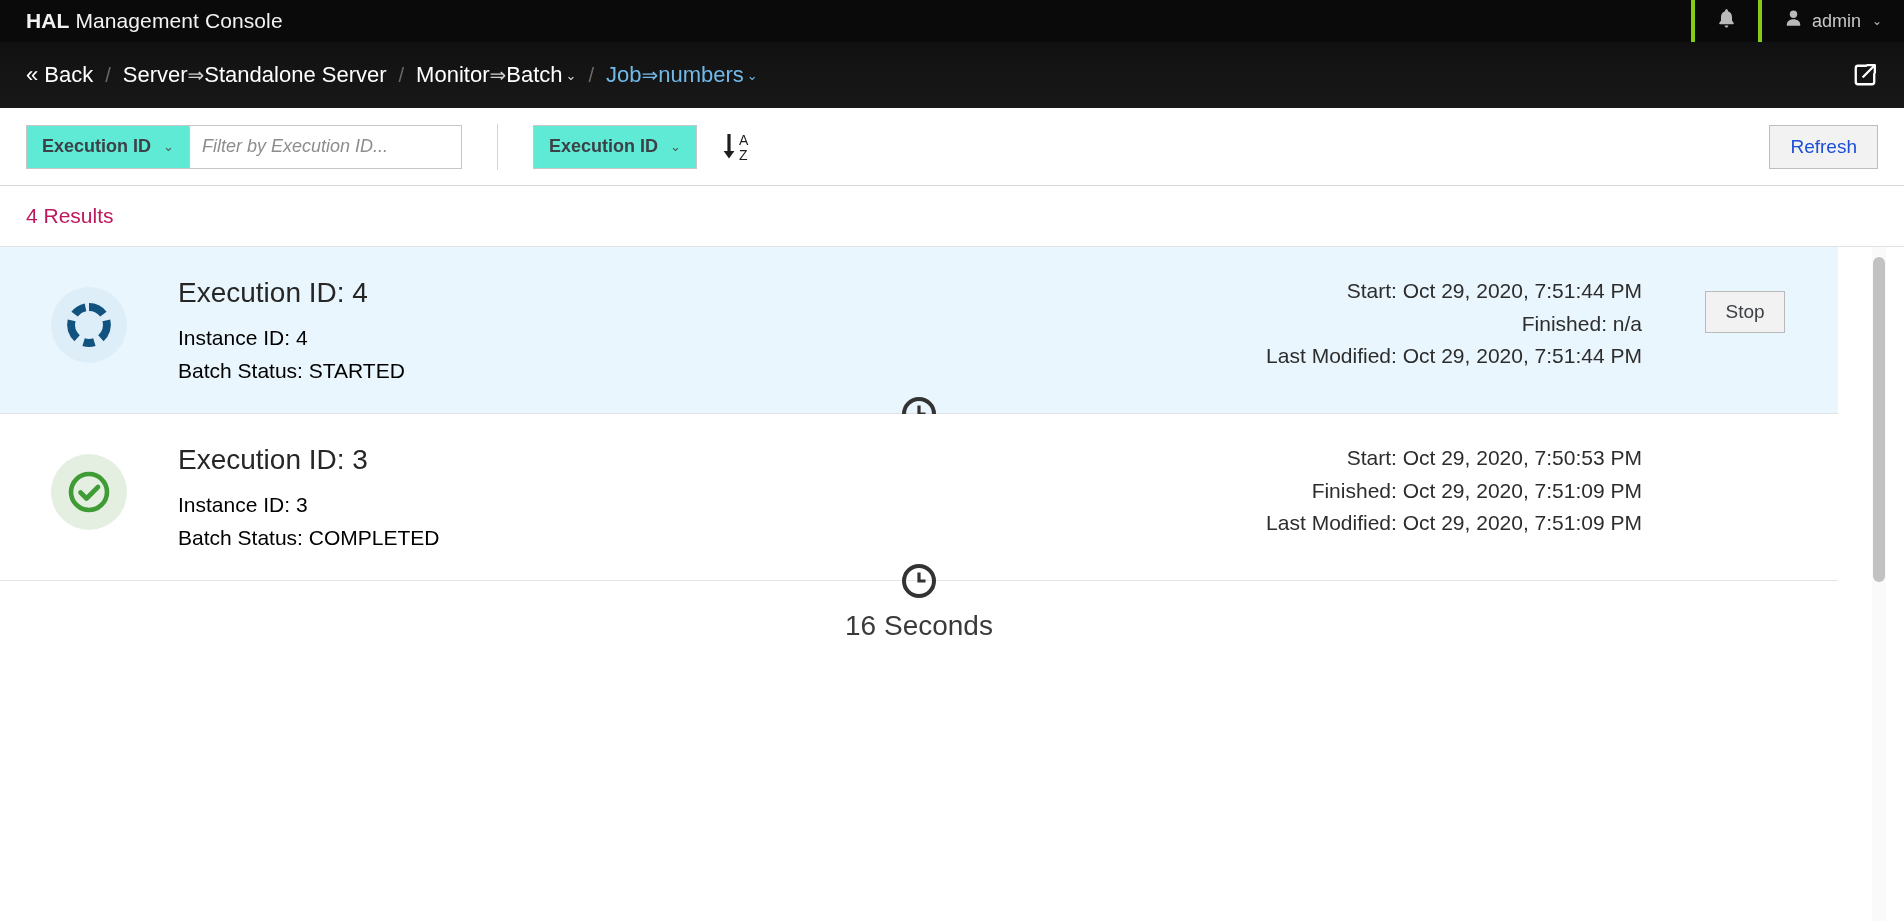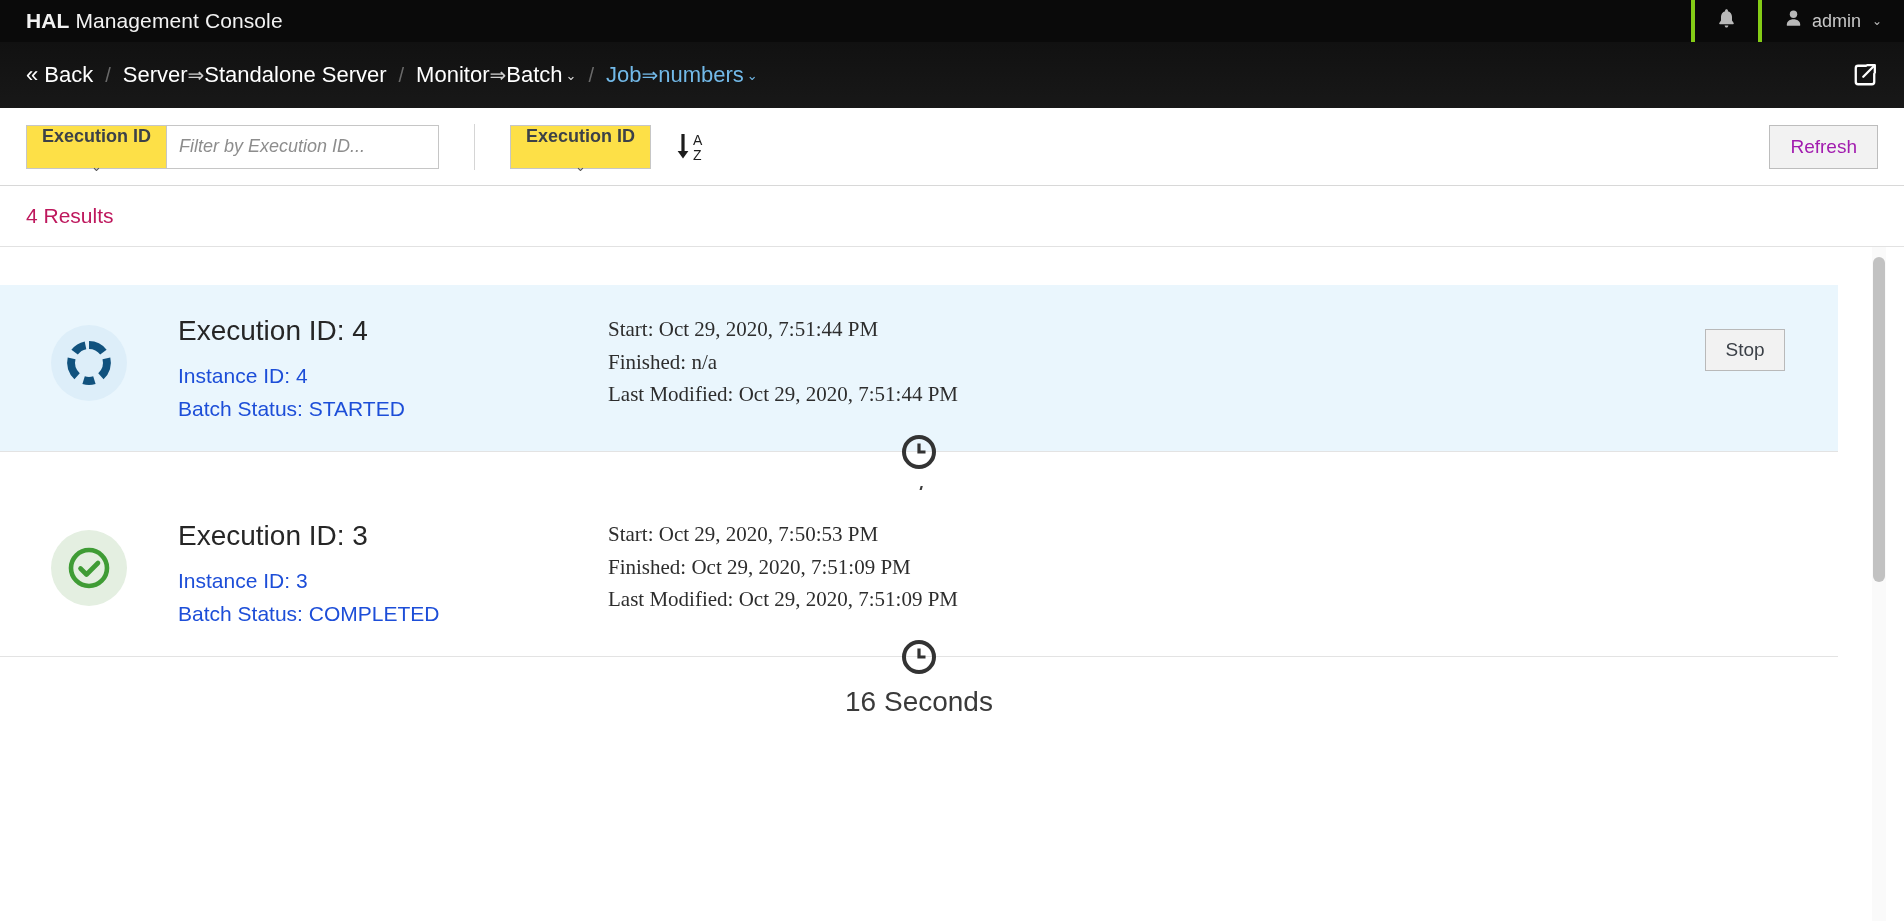--- a/index.html
+++ b/index.html
@@ -71,27 +71,26 @@
     border-bottom: 1px solid #d8d8d8;
     display: flex;
     align-items: center;
     padding: 0 26px;
   }
   .input-group { display: flex; height: 44px; }
   .dropdown-btn {
     display: flex; align-items: center; gap: 12px;
     height: 44px;
     padding: 0 15px;
-    background: #fde047;
+    background: #5eead4;
     border: 1px solid #c6c6c6;
     font-size: 18px;
     font-weight: 700;
     color: #3c4148;
     white-space: nowrap;
-    flex-direction: column;
   }
   .dropdown-btn .caret { font-size: 13px; font-weight: 400; color: #555; }
   .filter-input {
     width: 272px;
     height: 44px;
     border: 1px solid #c6c6c6;
     border-left: none;
     padding: 0 12px;
     font-size: 18px;
     font-family: "Liberation Sans", sans-serif;
@@ -107,21 +106,21 @@
     width: 44px; height: 44px;
     color: #1d1d1d;
   }
   .tb-flex { flex: 1; }
   .refresh-btn {
     height: 44px;
     padding: 0 20px;
     background: #f2f2f2;
     border: 1px solid #bdbdbd;
     font-size: 19px;
-    color: #a21caf;
+    color: #1d4ed8;
     font-family: "Liberation Sans", sans-serif;
   }
 
   
   .results-header {
     height: 60px;
     display: flex;
     align-items: center;
     padding: 0 26px;
     font-size: 21px;
@@ -139,39 +138,38 @@
     overflow: hidden;
   }
   .list-inner { padding-right: 66px; }
 
   .row {
     display: flex;
     align-items: flex-start;
     padding: 28px 0 26px 0;
     border-bottom: 1px solid #e3e3e3;
     position: relative;
-    margin-top: 38px;
   }
   .row.active { background: #eaf6fd; }
   .row.plain { background: #fff; }
 
   .row-icon-cell { width: 178px; display: flex; justify-content: center; padding-top: 12px; }
   .badge-circle {
     width: 76px; height: 76px; border-radius: 50%;
     display: flex; align-items: center; justify-content: center;
   }
   .badge-circle.blue { background: #ddeef9; }
   .badge-circle.green { background: #e4efe1; }
 
   .row-main { flex: 1; display: flex; padding-right: 10px; }
   .col-left { width: 430px; }
   .exec-title { font-size: 28px; color: #262626; line-height: 1.25; margin-bottom: 12px; }
-  .exec-sub { font-size: 21px; color: #1d4ed8; line-height: 1.55; }
-
-  .col-right { flex: 1; text-align: left; font-family: Liberation Serif, serif; }
+  .exec-sub { font-size: 21px; color: #000000; line-height: 1.55; }
+
+  .col-right { flex: 1; text-align: right; }
   .meta-line { font-size: 21px; color: #2d2d2d; line-height: 1.55; }
 
   .duration-block {
     position: absolute;
     left: 0; right: 0;
     text-align: center;
     pointer-events: none;
   }
   .duration-block .dur-inner { display: inline-block; text-align: center; }
   .dur-value { font-size: 28px; color: #3a3a3a; margin-top: 6px; }

